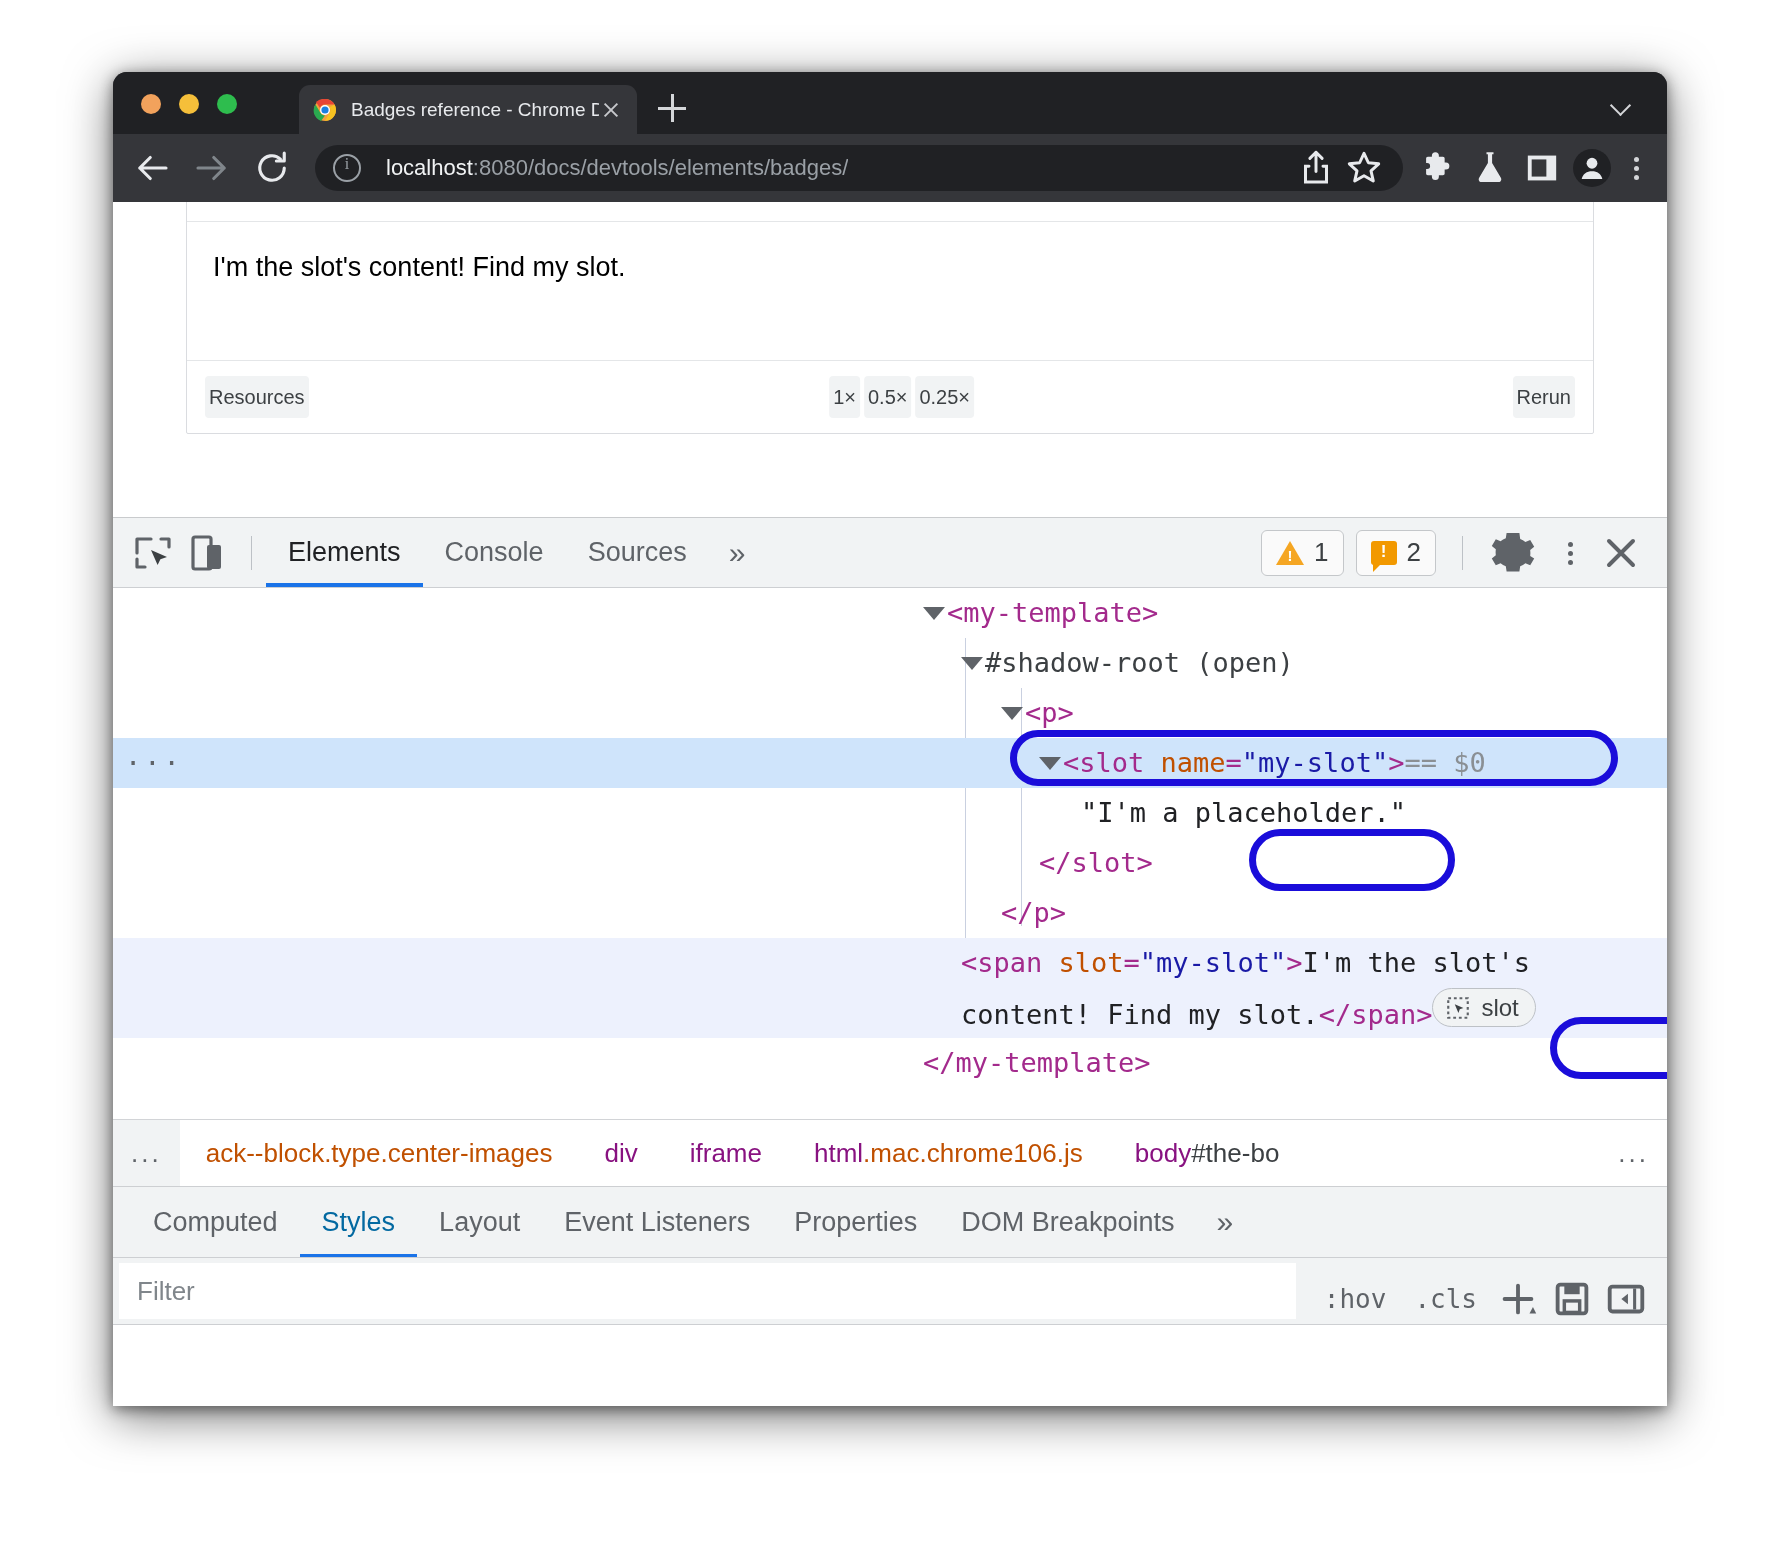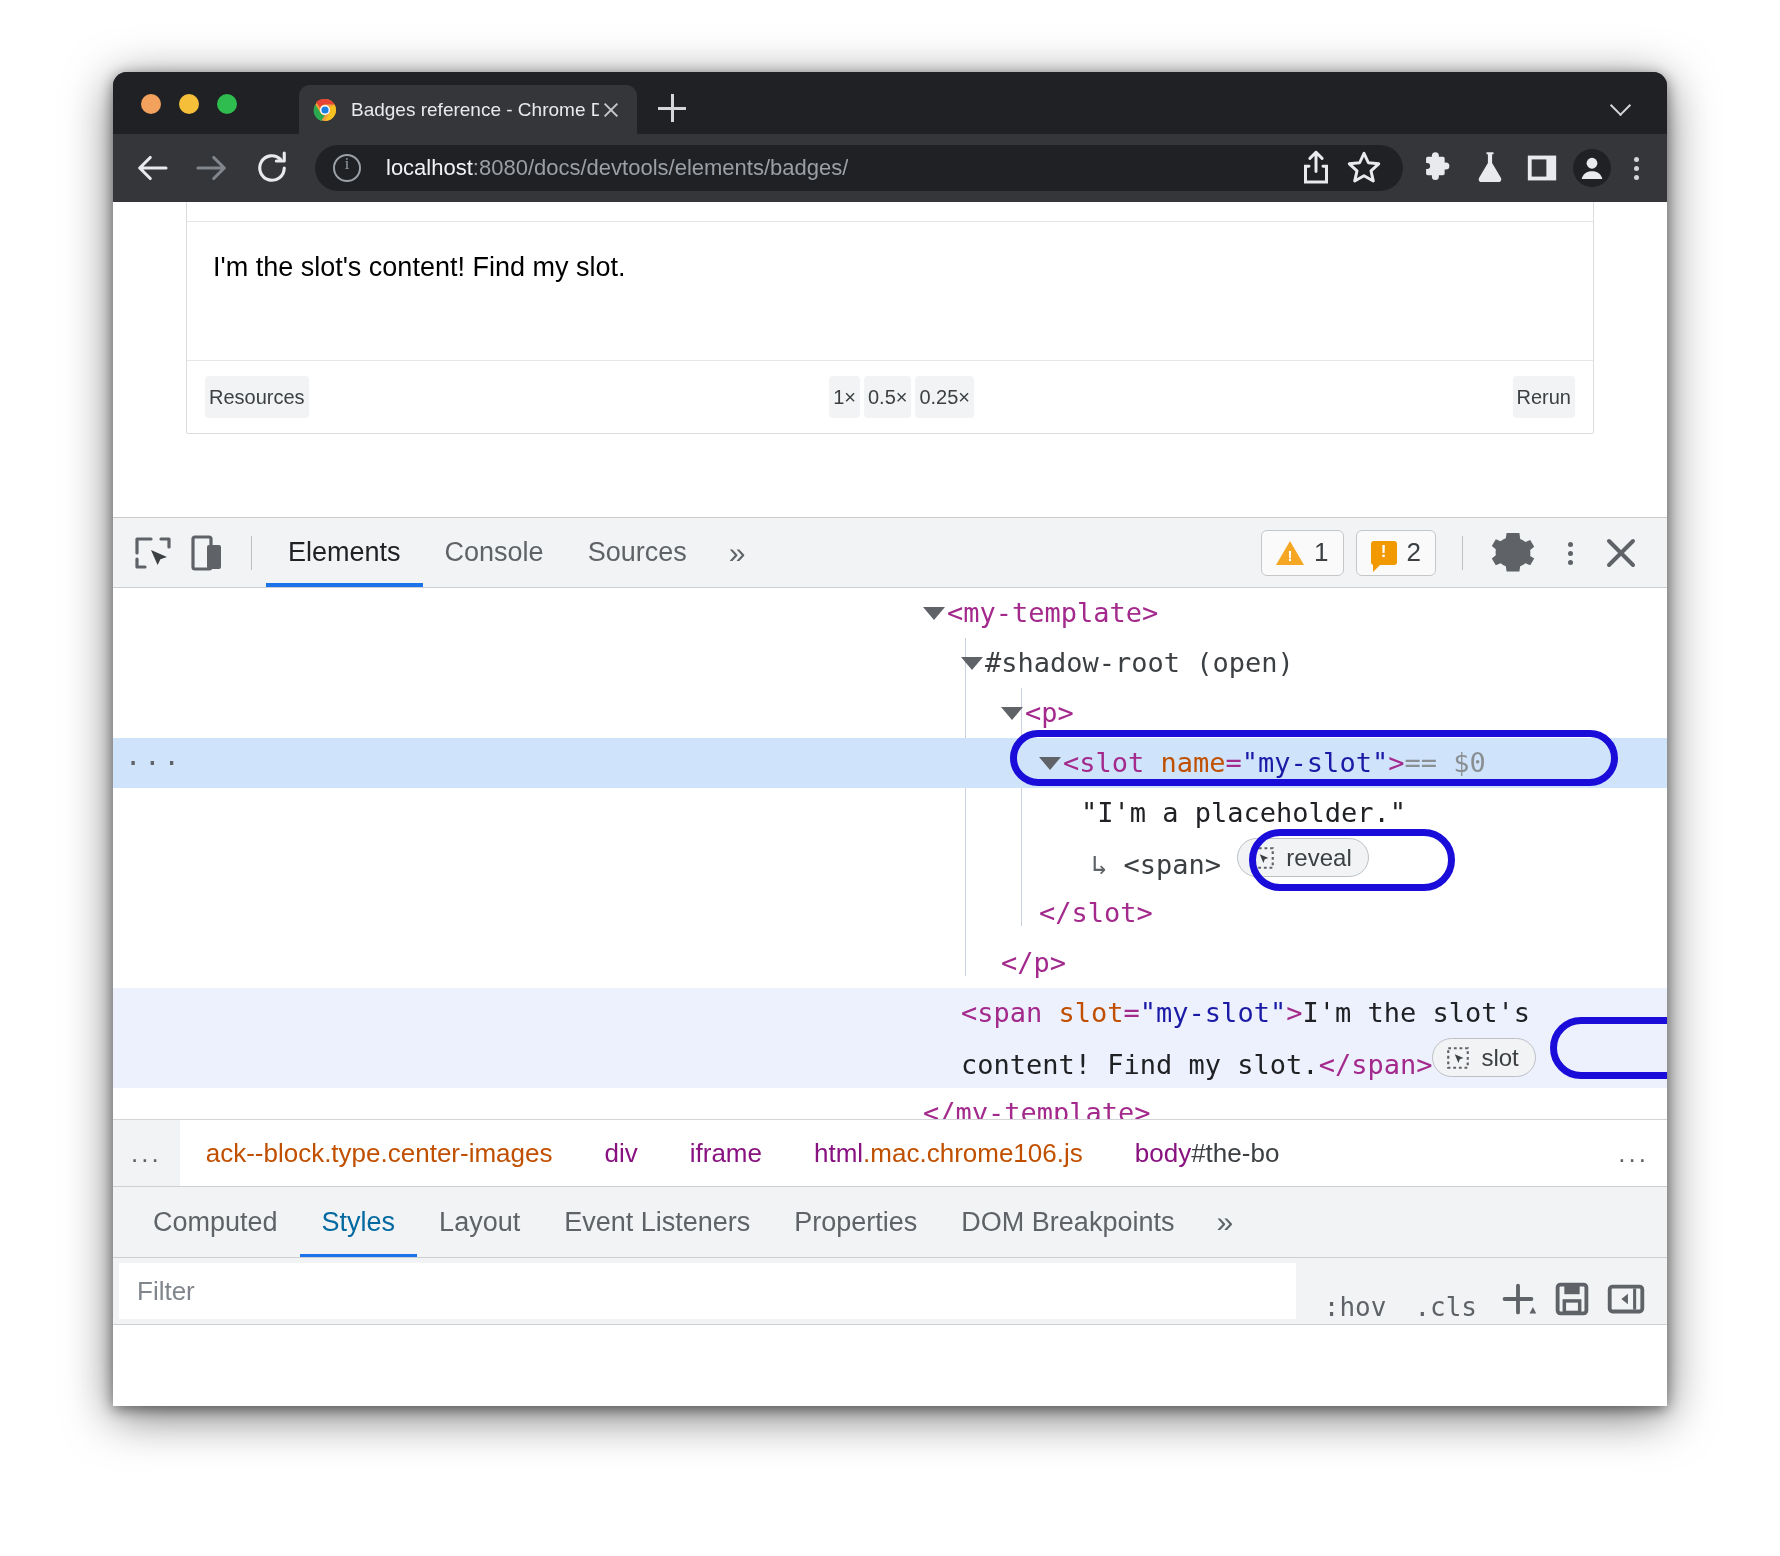--- a/index.html
+++ b/index.html
@@ -502,21 +502,21 @@
     margin: 0 0 0 6px;
     background: #fff;
     border: none;
     outline: none;
     font-size: 26px;
     color: #202124;
     padding-left: 18px;
     font-family: "Liberation Sans", sans-serif;
   }
   .filter-input::placeholder { color: #80868b; }
-  .filter-actions { display: flex; align-items: flex-end; gap: 8px; padding: 0 18px; margin-top: 16px; }
+  .filter-actions { display: flex; align-items: center; gap: 8px; padding: 0 18px; margin-top: 16px; }
   .mono-btn {
     font-family: "DejaVu Sans Mono", monospace;
     font-size: 26px;
     color: #5f6368;
     padding: 0 10px;
   }
   .tool-icon { width: 46px; height: 46px; position: relative; }
 
   .pane-body {
     background: #fff;
@@ -728,35 +728,20 @@
               <span class="tri"></span><span class="tag">&lt;slot</span><span class="txt"> </span><span class="attr">name</span><span class="tag">=</span><span class="attrval">"my-slot"</span><span class="tag">&gt;</span><span class="eq">== $0</span>
             </span>
           </div>
 
           <div class="dom-row">
             <span class="row-content" style="padding-left:968px;">
               <span class="txt">"I'm a placeholder."</span>
             </span>
           </div>
 
-          <div class="dom-row">
-            <span class="row-content" style="padding-left:978px;">
-              <span class="arrow-ret">↳</span>
-              <span class="shadow">&lt;span&gt;</span>
-              <span class="badge-chip">
-                <span class="chip-icon">
-                  <svg width="26" height="26" viewBox="0 0 24 24">
-                    <rect x="3" y="3" width="18" height="18" fill="none" stroke="#5f6368" stroke-width="2" stroke-dasharray="2.6 2.6"></rect>
-                    <path d="M9 8.5 17 12l-3.4 1.2L12.4 16.5z" fill="#3c4043"></path>
-                  </svg>
-                </span>
-                <span>reveal</span>
-              </span>
-            </span>
-          </div>
 
           <div class="dom-row">
             <span class="row-content" style="padding-left:926px;">
               <span class="tag">&lt;/slot&gt;</span>
             </span>
           </div>
 
           <div class="dom-row">
             <span class="row-content" style="padding-left:888px;">
               <span class="tag">&lt;/p&gt;</span>

